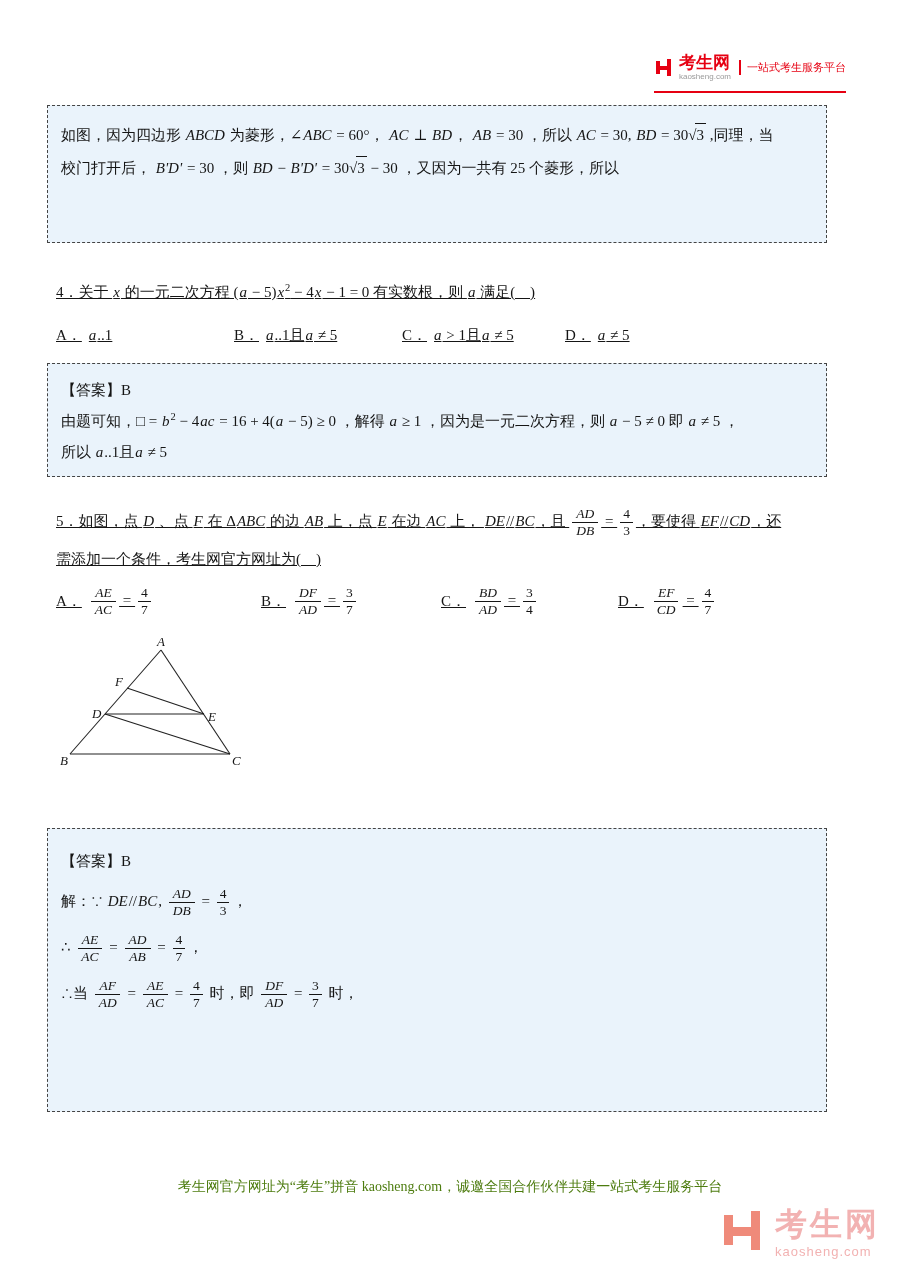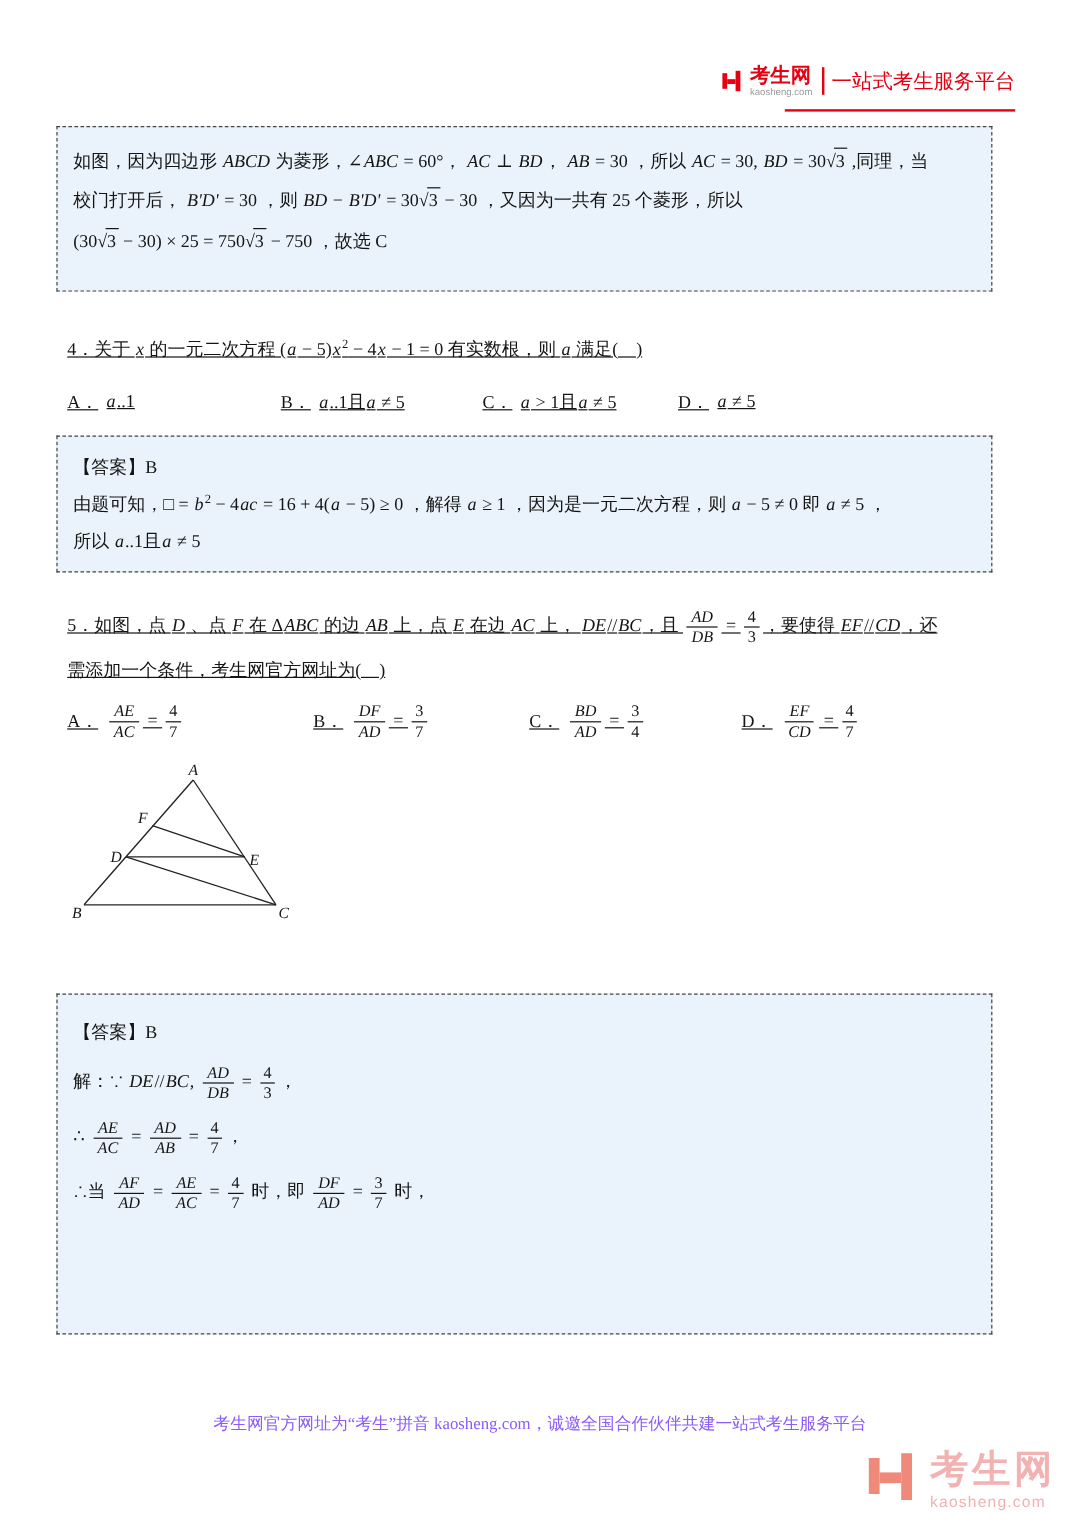--- a/index.html
+++ b/index.html
@@ -13,21 +13,21 @@
     overflow:hidden;
   }
   .page { position:absolute; inset:0; }
 
   
   .header { position:absolute; top:54px; right:54px; display:flex; align-items:center; gap:8px; }
   .logo { display:flex; align-items:center; gap:4px; }
   .logo-text { display:flex; flex-direction:column; line-height:1; }
   .logo-brand { color:#e60012; font-weight:bold; font-size:17px; font-family:"Liberation Sans",sans-serif; }
   .logo-domain { color:#9a9a9a; font-size:8px; font-family:"Liberation Sans",sans-serif; margin-top:2px; }
-  .tagline { color:#e60012; font-size:17px; font-family:"Liberation Sans",sans-serif; border-left:2px solid #e60012; padding-left:6px; line-height:1.4; }
+  .tagline { color:#e60012; font-size:11px; font-family:"Liberation Sans",sans-serif; border-left:2px solid #e60012; padding-left:6px; line-height:1.4; }
   .header-rule { position:absolute; top:91px; right:54px; width:192px; height:2px; background:#e60012; }
 
   
   .ansbox {
     position:absolute; left:47px; width:780px;
     background:#eaf3fb;
     border:1px dashed #444;
     padding:8px 13px;
   }
   .box1 { top:105px; height:138px; }
@@ -70,21 +70,21 @@
   .msqrt { white-space:nowrap; display:inline-block; }
   .msqrt .rad { display:inline-block; }
   .msqrt .radbody { display:inline-block; border-top:1px solid #151515; margin-left:-1px; padding:0 2px 0 1px; }
 
   
   .figure { position:absolute; top:636px; left:58px; width:200px; height:145px; }
   .figure svg text { font-family:"Liberation Serif","DejaVu Serif",serif; font-style:italic; font-size:13px; fill:#151515; }
   .figure svg line { stroke:#222; stroke-width:1.1; }
 
   
-  .footer { position:absolute; top:1178px; left:0; width:100%; text-align:center; font-size:14px; color:#8b5cf6; }
+  .footer { position:absolute; top:1178px; left:0; width:100%; text-align:center; font-size:14px; color:#4d7c0f; }
 
   
   .watermark { position:absolute; top:1208px; right:20px; display:flex; align-items:flex-start; gap:8px; }
   .wm-text { display:flex; flex-direction:column; line-height:1; }
   .wm-brand { color:#f2b2b2; font-size:32px; font-weight:bold; font-family:"Liberation Sans",sans-serif; letter-spacing:3px; }
   .wm-domain { color:#f2b2b2; font-size:13px; font-family:"Liberation Sans",sans-serif; margin-top:5px; letter-spacing:1px; }
 </style>
 </head>
 <body>
 
@@ -102,21 +102,20 @@
         <span class="logo-domain">kaosheng.com</span>
       </span>
     </div>
     <div class="tagline">一站式考生服务平台</div>
   </div>
   <div class="header-rule"></div>
 
   <div class="ansbox box1">
     <div class="line">如图，因为四边形 <span class="mv">ABCD</span> 为菱形，∠<span class="mv">ABC</span> = 60°， <span class="mv">AC</span> ⊥ <span class="mv">BD</span>， <span class="mv">AB</span> = 30 ，所以 <span class="mv">AC</span> = 30, <span class="mv">BD</span> = 30<span class="msqrt"><span class="rad">√</span><span class="radbody">3</span></span> ,同理，当</div>
     <div class="line">校门打开后， <span class="mv">B'D'</span> = 30 ，则 <span class="mv">BD</span> − <span class="mv">B'D'</span> = 30<span class="msqrt"><span class="rad">√</span><span class="radbody">3</span></span> − 30 ，又因为一共有 25 个菱形，所以</div>
-    <div class="line">(30<span class="msqrt"><span class="rad">√</span><span class="radbody">3</span></span> − 30) × 25 = 750<span class="msqrt"><span class="rad">√</span><span class="radbody">3</span></span> − 750 ，故选 C</div>
   </div>
 
   <div class="qblock q4">
     <div class="stem">4．关于 <span class="mv">x</span> 的一元二次方程 (<span class="mv">a</span> − 5)<span class="mv">x</span><sup class="msup">2</sup> − 4<span class="mv">x</span> − 1 = 0 有实数根，则 <span class="mv">a</span> 满足(　)</div>
     <div class="options">
       <span class="option">
         <span class="opt-label">A．</span>
         <span class="opt-body"><span class="mv">a</span>..1</span>
       </span>
       <span class="option">

